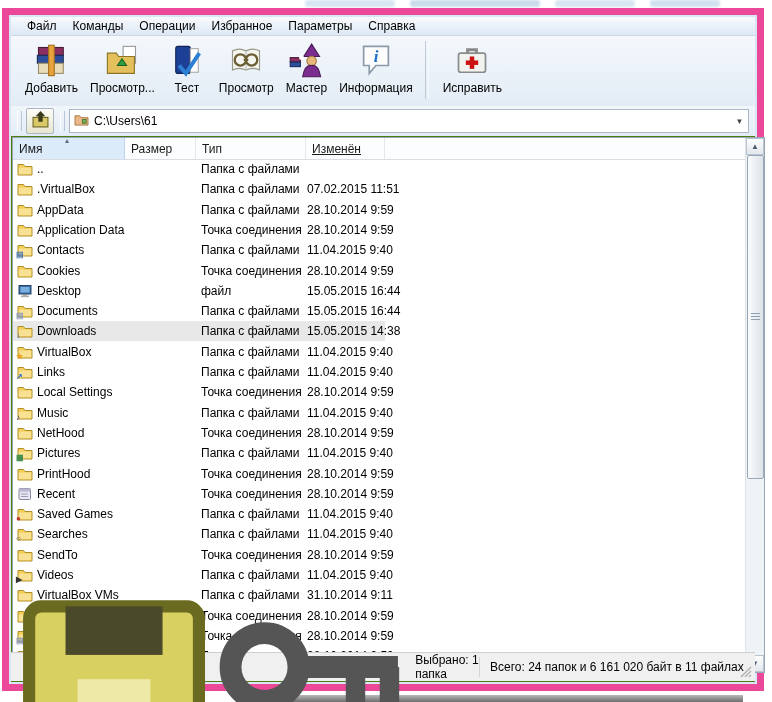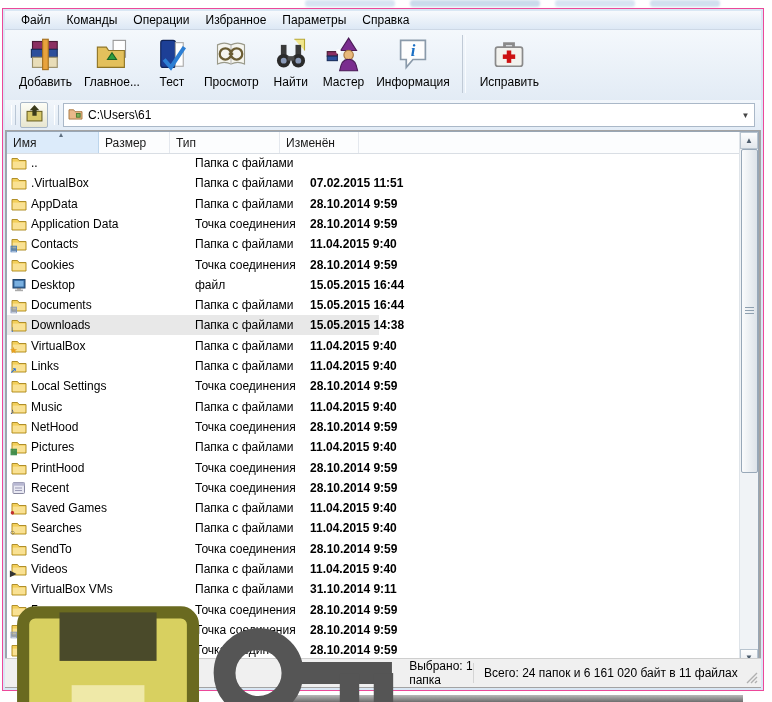--- a/index.html
+++ b/index.html
@@ -8,21 +8,21 @@
   .screen{position:relative;width:772px;height:702px;background:#fff;}
 
   
   .bg-top{position:absolute;left:0;top:0;width:772px;height:8px;}
   .bg-top .blob{position:absolute;top:0;height:7px;border-radius:3px;background:#cadcee;opacity:.75;filter:blur(1px);}
   .bg-bottom{position:absolute;left:265px;top:695px;width:478px;height:7px;
              background:linear-gradient(#b8b8b8,#6e6e6e);}
 
   
   .window{position:absolute;left:2px;top:8px;width:762px;height:683px;
-          border:1px solid #ec4899;background:#a3a3a3;box-sizing:border-box;
+          border:7px solid #ec4899;background:#4d7c0f;box-sizing:border-box;
           box-shadow:inset 0 0 0 2px #d9e7f4;}
 
   .menubar{position:absolute;left:2px;top:2px;right:2px;height:18px;
            background:linear-gradient(#f8fafd,#dde8f5);border-bottom:1px solid #cdd8e6;
            display:flex;align-items:center;padding-left:8px;}
   .menu-item{padding:1px 8px;cursor:default;}
 
   .toolbar{position:absolute;left:2px;top:21px;right:2px;height:69px;
            background:linear-gradient(#f4f8fc,#e2ebf5);border-bottom:1px solid #c8d4e2;
            display:flex;align-items:flex-start;padding:3px 0 0 8px;}
@@ -57,21 +57,21 @@
 
   .rows{position:absolute;left:0;top:21px;right:18px;bottom:0;overflow:hidden;}
   .row{position:absolute;left:0;width:100%;height:20px;display:flex;align-items:center;}
   .row .sel-band{position:absolute;left:0;top:0;width:372px;height:20px;background:#e8e8e8;}
   .cicon{position:absolute;left:4px;top:3px;width:16px;height:14px;}
   .cicon svg{width:16px;height:14px;}
   .cicon .ov{position:absolute;left:-1px;bottom:-2px;font-size:8px;line-height:8px;font-weight:bold;}
   .cname{position:absolute;left:24px;white-space:nowrap;}
   .csize{position:absolute;left:112px;width:65px;text-align:right;}
   .ctype{position:absolute;left:188px;white-space:nowrap;}
-  .cmod{position:absolute;left:303px;white-space:nowrap;font-weight:bold;}
+  .cmod{position:absolute;left:294px;white-space:nowrap;}
 
   .vscroll{position:absolute;right:0;top:0;width:18px;bottom:0;background:#f0f3f6;border-left:1px solid #dfe4e9;}
   .sbtn{position:absolute;left:0;width:18px;height:17px;display:flex;align-items:center;justify-content:center;
         font-size:8px;color:#4d5d6d;background:linear-gradient(#fdfdfd,#e3e8ed);border:1px solid #b8c4cf;box-sizing:border-box;}
   .sbtn.up{top:0;} .sbtn.down{bottom:0;}
   .sthumb{position:absolute;left:1px;width:15px;top:17px;height:322px;border:1px solid #98a8b8;border-radius:2px;
           background:linear-gradient(90deg,#fafbfc,#dde3e9);}
   .sthumb .tgrip{position:absolute;left:3px;right:3px;top:50%;margin-top:-4px;height:8px;
           background:repeating-linear-gradient(#8fa0b0 0 1px,transparent 1px 3px);}
 
@@ -120,21 +120,21 @@
           <span class="tlabel">Добавить</span>
         </div>
         <div class="tool-btn">
           <span class="ticon">
             <svg viewBox="0 0 32 32" width="100%" height="100%" xmlns="http://www.w3.org/2000/svg">
               <rect x="17" y="3" width="11" height="15" fill="#fff" stroke="#999"></rect>
               <path d="M3 9 h8 l2 3 h14 v15 H3 Z" fill="#e3c05c" stroke="#8f7425"></path>
               <polygon points="16,14 20,20 12,20" fill="#2f9e3f" stroke="#1a6426"></polygon>
             </svg>
           </span>
-          <span class="tlabel">Главное...</span>
+          <span class="tlabel">Просмотр...</span>
         </div>
         <div class="tool-btn">
           <span class="ticon">
             <svg viewBox="0 0 32 32" width="100%" height="100%" xmlns="http://www.w3.org/2000/svg">
               <rect x="6" y="3" width="13" height="24" rx="2" fill="#1d3f96" stroke="#0f2256"></rect>
               <rect x="19" y="5" width="7" height="21" fill="#fff" stroke="#aaa"></rect>
               <path d="M9 20 L15 27 L27 9" stroke="#2d7fd4" stroke-width="3.5" fill="none"></path>
             </svg>
           </span>
           <span class="tlabel">Тест</span>
@@ -143,35 +143,20 @@
           <span class="ticon">
             <svg viewBox="0 0 32 32" width="100%" height="100%" xmlns="http://www.w3.org/2000/svg">
               <path d="M4 7 Q10 4 16 7 Q22 4 28 7 V24 Q22 21 16 24 Q10 21 4 24 Z" fill="#f5f5ef" stroke="#9a9a8a"></path>
               <line x1="16" y1="7" x2="16" y2="24" stroke="#bbb"></line>
               <circle cx="11" cy="15" r="5" fill="none" stroke="#6b5d33" stroke-width="2"></circle>
               <circle cx="21" cy="15" r="5" fill="none" stroke="#6b5d33" stroke-width="2"></circle>
               <line x1="14" y1="15" x2="18" y2="15" stroke="#6b5d33" stroke-width="2"></line>
             </svg>
           </span>
           <span class="tlabel">Просмотр</span>
-        </div>
-        <div class="tool-btn">
-          <span class="ticon">
-            <svg viewBox="0 0 32 32" width="100%" height="100%" xmlns="http://www.w3.org/2000/svg">
-              <path d="M19 2 h9 v10" fill="#f0e68c" stroke="#b8a832"></path>
-              <rect x="7" y="7" width="5" height="9" fill="#3a3a3a"></rect>
-              <rect x="20" y="7" width="5" height="9" fill="#3a3a3a"></rect>
-              <circle cx="9.5" cy="21" r="6" fill="#2a2a2a"></circle>
-              <circle cx="22.5" cy="21" r="6" fill="#2a2a2a"></circle>
-              <rect x="13" y="17" width="6" height="4" fill="#4a4a4a"></rect>
-              <circle cx="9.5" cy="21" r="2.6" fill="#8a9ab8"></circle>
-              <circle cx="22.5" cy="21" r="2.6" fill="#8a9ab8"></circle>
-            </svg>
-          </span>
-          <span class="tlabel">Найти</span>
         </div>
         <div class="tool-btn">
           <span class="ticon">
             <svg viewBox="0 0 32 32" width="100%" height="100%" xmlns="http://www.w3.org/2000/svg">
               <rect x="2" y="13" width="9" height="4" fill="#8b2f62" stroke="#4a1a36"></rect>
               <rect x="2" y="17" width="9" height="4" fill="#2d4f9b" stroke="#1a2f5e"></rect>
               <polygon points="21,1 28,12 14,12" fill="#7a2d8f" stroke="#4a1a56"></polygon>
               <circle cx="21" cy="16" r="4.2" fill="#e8b87a" stroke="#a87840"></circle>
               <path d="M13 30 Q15 19 21 20 Q27 19 29 30 Z" fill="#7a2d8f" stroke="#4a1a56"></path>
               <circle cx="12" cy="13" r="2.2" fill="#fff"></circle>
@@ -216,31 +201,31 @@
               <path d="M1 3 h5 l1.5 2 H15 v8 H1 Z" fill="#e8b88a" stroke="#a87840"></path>
               <rect x="9" y="7" width="4" height="4" fill="#7ab05a" stroke="#4a7a30"></rect>
             </svg></span>
         <span>C:\Users\61</span>
         <span class="combo-arrow">▼</span>
       </div>
     </div>
 
     <div class="listpane">
       <div class="colheaders" id="colheaders">
-          <div class="hcell sorted" style="width: 92px;">
+          <div class="hcell sorted" style="width: 112px;">
             <span>Имя</span>
             <span class="sort-arrow">▴</span>
           </div>
           <div class="hcell" style="width: 71px;">
             <span>Размер</span>
           </div>
           <div class="hcell" style="width: 110px;">
             <span>Тип</span>
           </div>
-          <div class="hcell" style="width: 79px;">
+          <div class="hcell" style="width: 79px; text-decoration: underline;">
             <span>Изменён</span>
           </div>
           <div class="hcell hfill"></div>
         </div>
       <div class="rows" id="rows">
           <div class="row" style="top: 0px;">
             <span class="cicon"><svg viewBox="0 0 16 14" width="100%" height="100%" xmlns="http://www.w3.org/2000/svg">
                 <path d="M1 2.5 h5.5 l1.5 2 H15 v8.5 H1 Z" fill="#f3cf5a" stroke="#b08f2a"></path>
                 <path d="M1.8 5.6 h12.4 v6.6 H1.8 Z" fill="#f9e193"></path>
               </svg></span>

